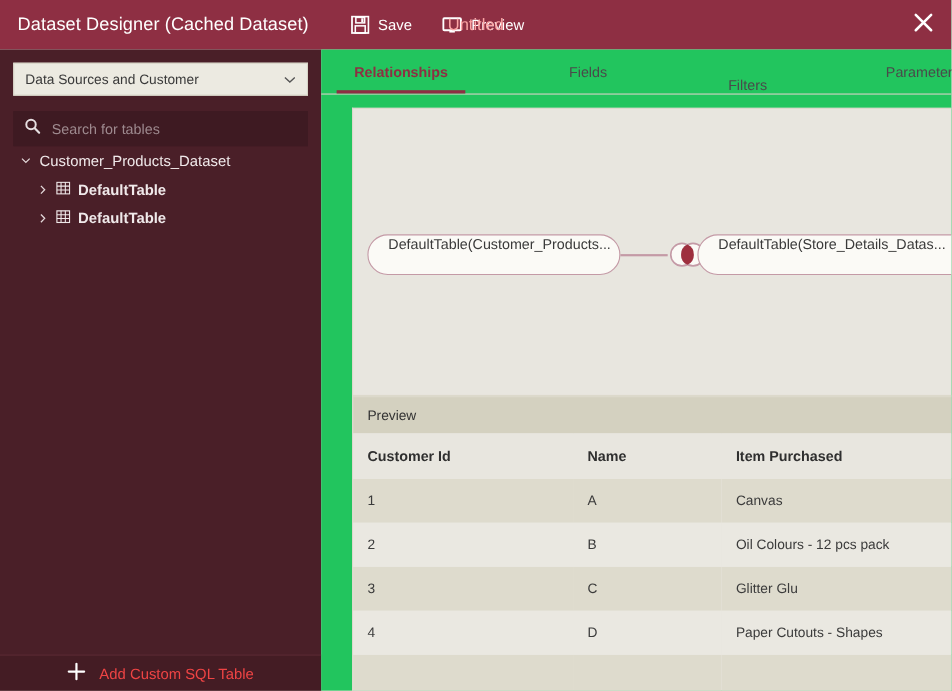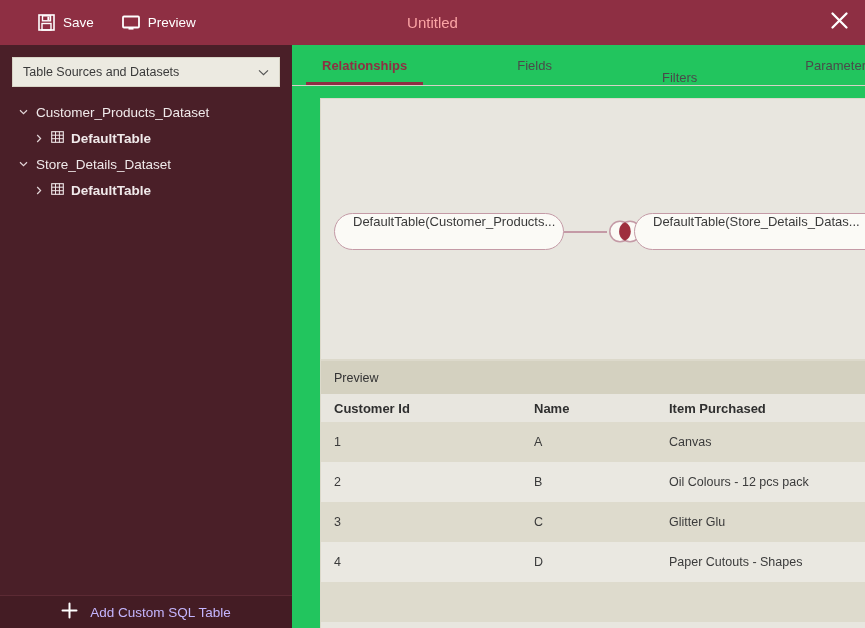--- a/index.html
+++ b/index.html
@@ -71,35 +71,35 @@
     padding:0 10px; gap:10px;
     cursor:text;
   }
   .sb-search input {
     flex:1; background:transparent; border:none; outline:none;
     color:#e6dfe1; font-size:13px;
     font-family:"Liberation Sans", sans-serif;
   }
   .sb-search input::placeholder { color:#9e8a8f; }
 
-  .tree { margin-top:12px; flex:1; overflow:hidden; }
+  .tree { flex:1; overflow:hidden; }
   .tree-row {
     display:flex; align-items:center; gap:7px;
     height:26px; color:#f0e9ea; font-size:13.5px;
     cursor:pointer; padding-left:18px;
   }
   .tree-row.child { padding-left:33px;font-weight:bold; }
   .chev { width:11px; display:flex; align-items:center; justify-content:center; color:#e2d6d8; }
 
   .add-sql {
     height:33px;
     background:#441c24;
     border-top:1px solid #5c2a34;
     display:flex; align-items:center; justify-content:center; gap:12px;
-    color:#c4b5fd; font-size:13.5px; cursor:pointer;
+    color:#ef4444; font-size:13.5px; cursor:pointer;
   }
 
   
   .main { flex:1; min-width:0; background:#22c55e; display:flex; flex-direction:column; position:relative; }
 
   .tabs {
     height:41px; min-height:41px;
     display:flex; align-items:stretch;
     border-bottom:1px solid #d5d2c6;
     padding-left:28px;
@@ -162,40 +162,41 @@
   .preview-title {
     height:33px; min-height:33px;
     background:#d4d1c0;
     display:flex; align-items:center;
     padding-left:13px;
     font-size:12.5px; color:#333;
   }
   table.grid { width:100%; border-collapse:collapse; table-layout:fixed; }
   table.grid th {
     text-align:left; font-size:13px; font-weight:bold; color:#2f2f2f;
-    height:28px; padding:0 0 0 13px;
+    height:41px; padding:0 0 0 13px;
     background:#e8e6df;
     white-space:nowrap;
   }
   table.grid td {
     font-size:12.5px; color:#3b3b3b;
     height:40px; padding:0 0 0 13px;
     white-space:nowrap; overflow:hidden;
   }
   table.grid tr.alt td { background:#dedbcd; }
   table.grid tr.norm td { background:#eae8e1; }
   .col-a { width:200px; } .col-b { width:135px; }
   .col-c { width:296px; }
 </style>
 </head>
 <body>
 
 <div class="app">
 
   <div class="titlebar">
+    <div class="title-text">Dataset Designer (Cached Dataset)</div>
 
     <div class="tb-actions">
       <div class="tb-btn">
         <span>
           <svg width="17" height="17" viewBox="0 0 17 17">
             <rect x="1" y="1" width="15" height="15" fill="none" stroke="#ffffff" stroke-width="1.6"></rect>
             <rect x="4.5" y="1.8" width="8" height="5" fill="none" stroke="#ffffff" stroke-width="1.4"></rect>
             <rect x="9.4" y="2.6" width="2" height="3.4" fill="#ffffff"></rect>
             <rect x="4" y="9.5" width="9" height="6.5" fill="none" stroke="#ffffff" stroke-width="1.4"></rect>
           </svg>
@@ -223,28 +224,37 @@
         </svg>
       </span>
     </div>
   </div>
 
   <div class="body">
 
     <div class="sidebar">
 
       <div class="sb-select">
-        <span class="lbl">Table Sources and Datasets</span>
+        <span class="lbl">Data Sources and Customer</span>
         <span>
           <svg width="11" height="7" viewBox="0 0 11 7">
             <path d="M1 1.4 L5.5 5.6 L10 1.4" fill="none" stroke="#555" stroke-width="1.2"></path>
           </svg>
         </span>
       </div>
 
+      <div class="sb-search">
+        <span>
+          <svg width="15" height="15" viewBox="0 0 15 15">
+            <circle cx="6.2" cy="6.2" r="4.3" fill="none" stroke="#e6dfe1" stroke-width="1.8"></circle>
+            <path d="M9.6 9.6 L13.6 13.6" stroke="#e6dfe1" stroke-width="2" stroke-linecap="round"></path>
+          </svg>
+        </span>
+        <input type="text" placeholder="Search for tables" style="">
+      </div>
 
       <div class="tree">
 
         <div class="tree-row">
           <span class="chev">
             <svg width="9" height="6" viewBox="0 0 9 6">
                 <path d="M1 1.2 L4.5 4.6 L8 1.2" fill="none" stroke="#e2d6d8" stroke-width="1.2"></path>
               </svg>
           </span>
           <span>Customer_Products_Dataset</span>
@@ -258,28 +268,20 @@
           </span>
           <span>
             <svg width="13" height="12" viewBox="0 0 13 12">
               <rect x="0.7" y="0.7" width="11.6" height="10.6" fill="none" stroke="#efe7e8" stroke-width="1.1"></rect>
               <path d="M0.7 4.2 H12.3 M0.7 7.7 H12.3 M4.5 0.7 V11.3 M8.4 0.7 V11.3" stroke="#efe7e8" stroke-width="1"></path>
             </svg>
           </span>
           <span>DefaultTable</span>
         </div>
 
-        <div class="tree-row">
-          <span class="chev">
-            <svg width="9" height="6" viewBox="0 0 9 6">
-                <path d="M1 1.2 L4.5 4.6 L8 1.2" fill="none" stroke="#e2d6d8" stroke-width="1.2"></path>
-              </svg>
-          </span>
-          <span>Store_Details_Dataset</span>
-        </div>
 
         <div class="tree-row child">
           <span class="chev">
             <svg width="6" height="9" viewBox="0 0 6 9">
                 <path d="M1.2 1 L4.6 4.5 L1.2 8" fill="none" stroke="#e2d6d8" stroke-width="1.2"></path>
               </svg>
           </span>
           <span>
             <svg width="13" height="12" viewBox="0 0 13 12">
               <rect x="0.7" y="0.7" width="11.6" height="10.6" fill="none" stroke="#efe7e8" stroke-width="1.1"></rect>

